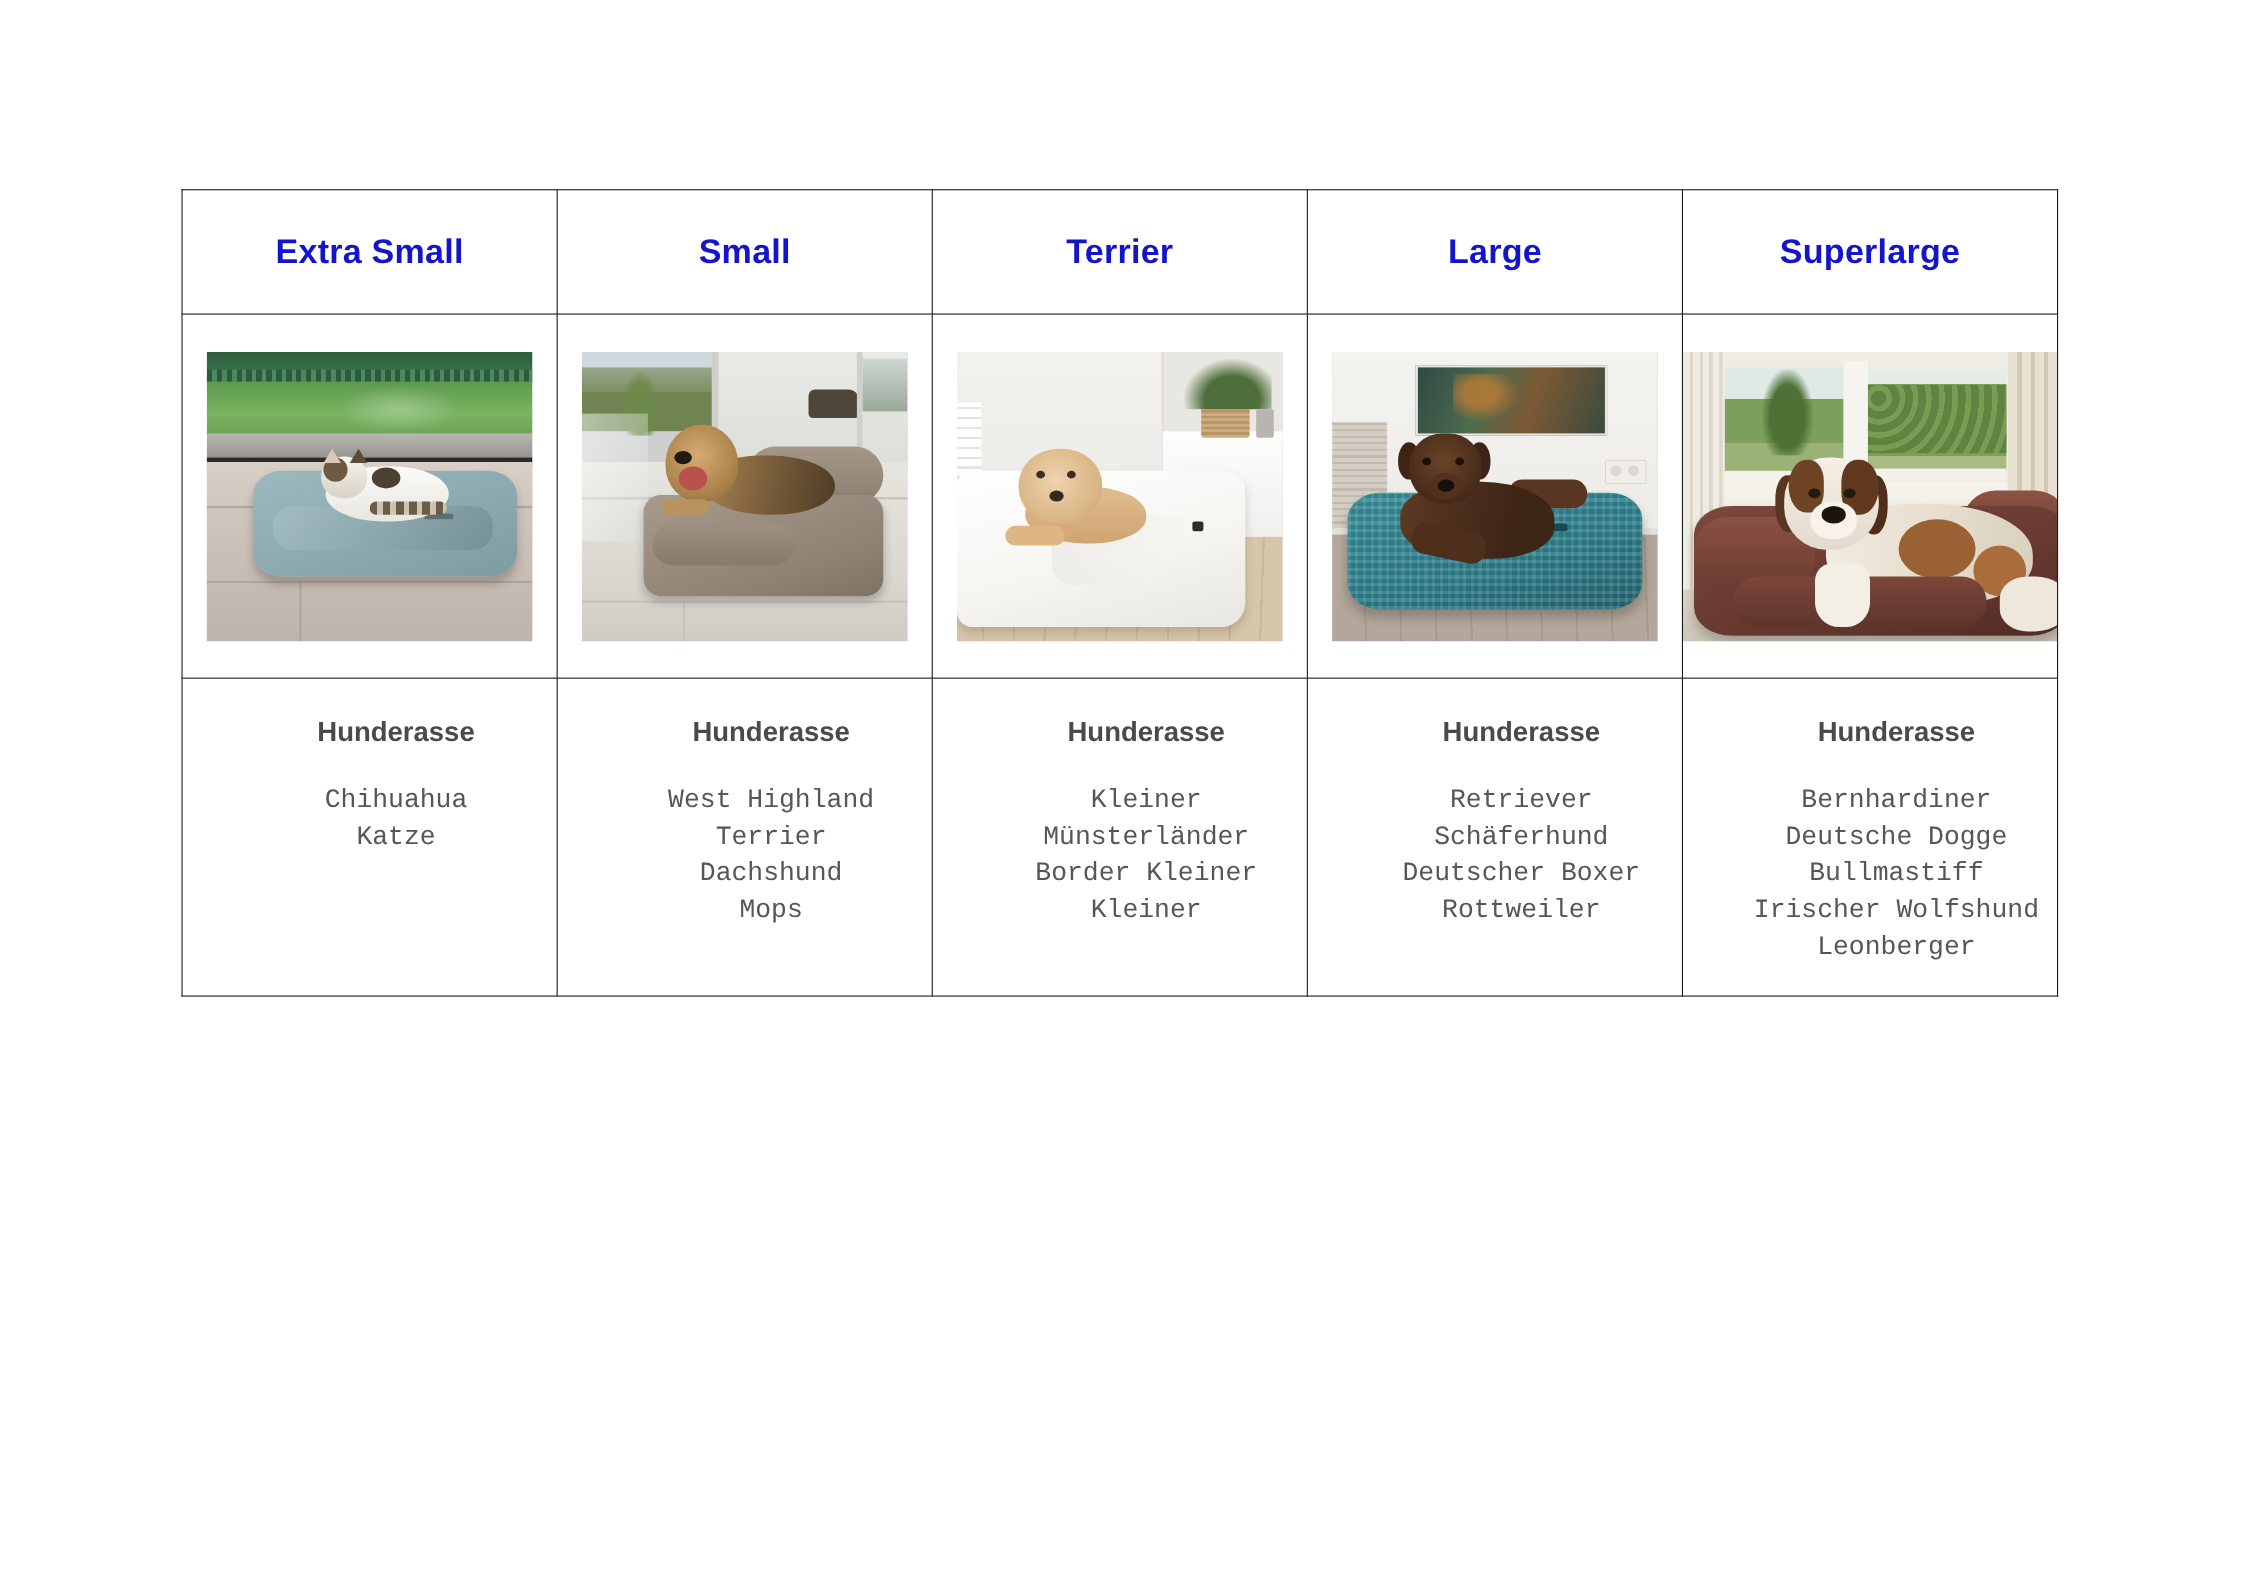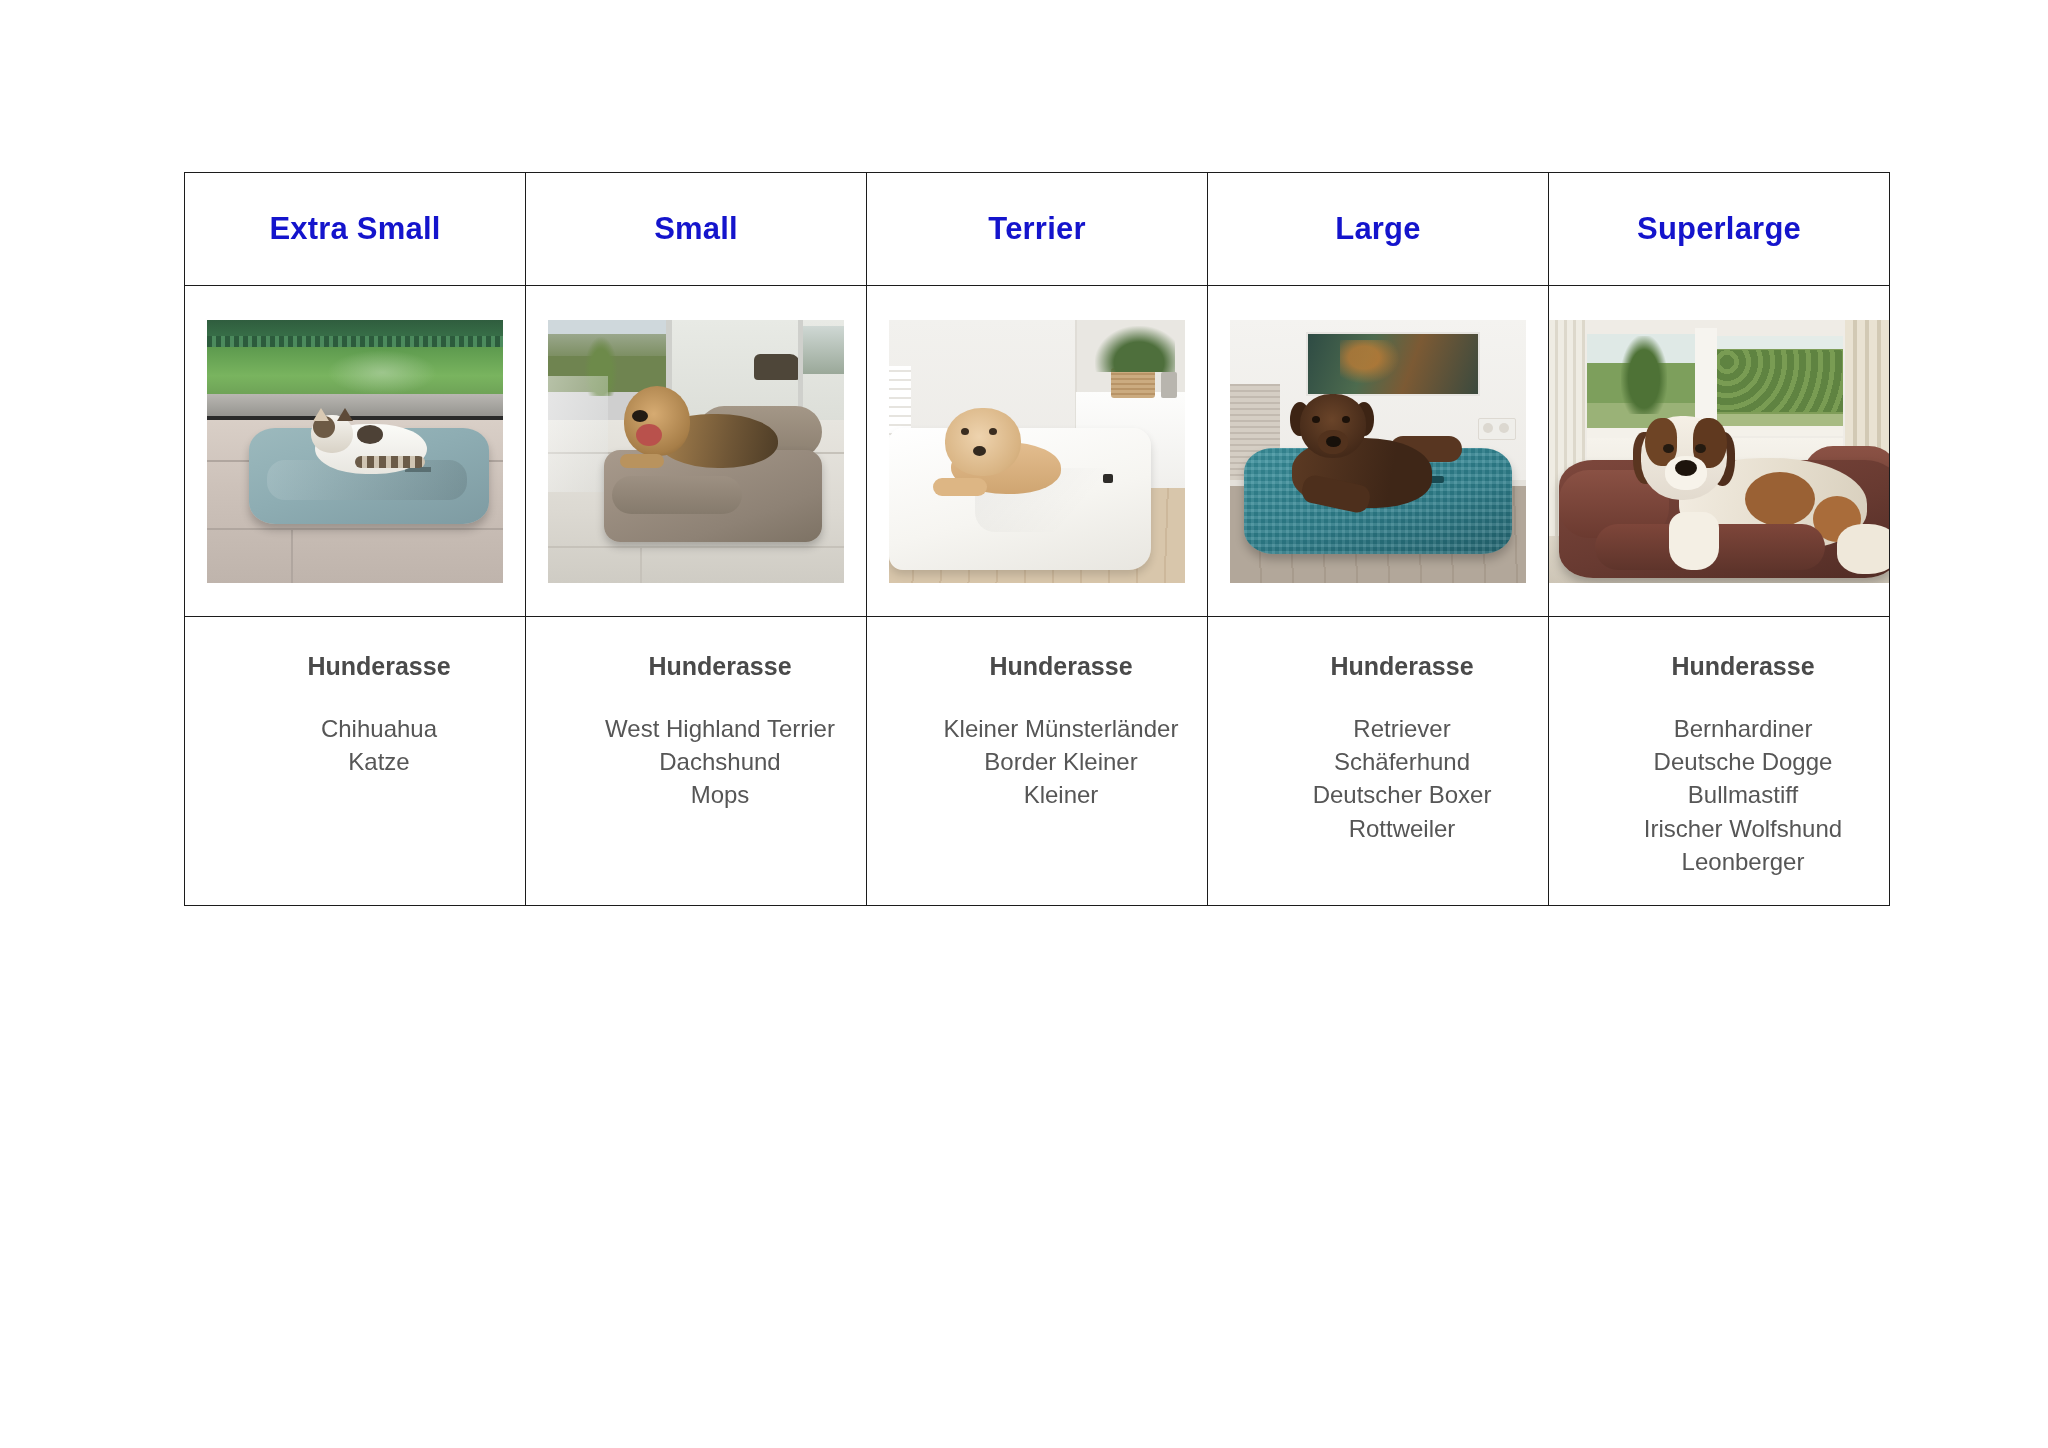--- a/index.html
+++ b/index.html
@@ -17,21 +17,21 @@
 
   .page {
     position: relative;
     width: 2048px;
     height: 1448px;
     background: #ffffff;
   }
 
   .size-table {
     position: absolute;
-    left: 184px;
+    left: 165px;
     top: 172px;
     width: 1706px;
     border-collapse: collapse;
     table-layout: fixed;
   }
 
   .size-table td {
     border: 1.6px solid #1c1c1c;
     padding: 0;
     vertical-align: middle;
@@ -328,21 +328,21 @@
     font-weight: bold;
     color: #4a4a4a;
     line-height: 1.25;
     margin-bottom: 30px;
   }
   .breed-list {
     font-size: 24px;
     color: #565656;
     line-height: 1.38;
   }
-  .breed-item { display: block; }
+  .breed-item { display: block; font-family: Liberation Mono, monospace; }
 </style>
 </head>
 <body>
 
 <div class="page">
 
   <table class="size-table">
 
     <tbody>
         <tr class="hdr-row">

